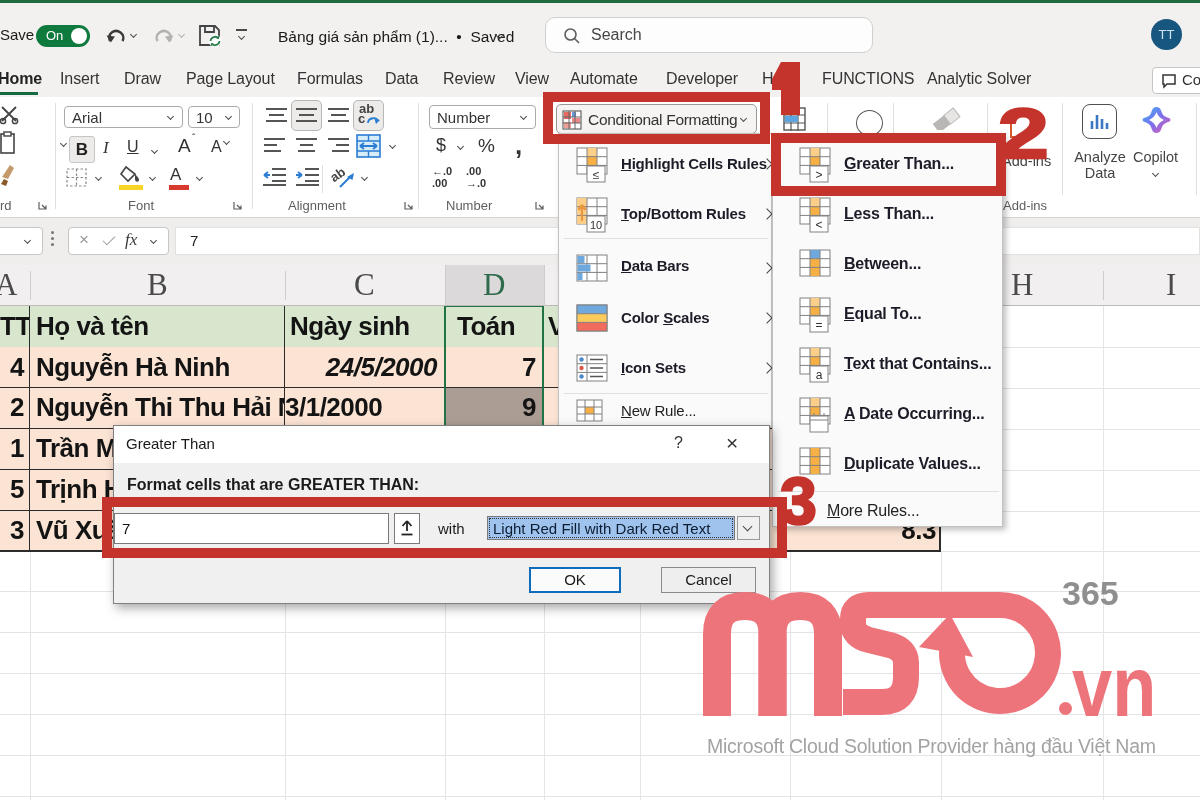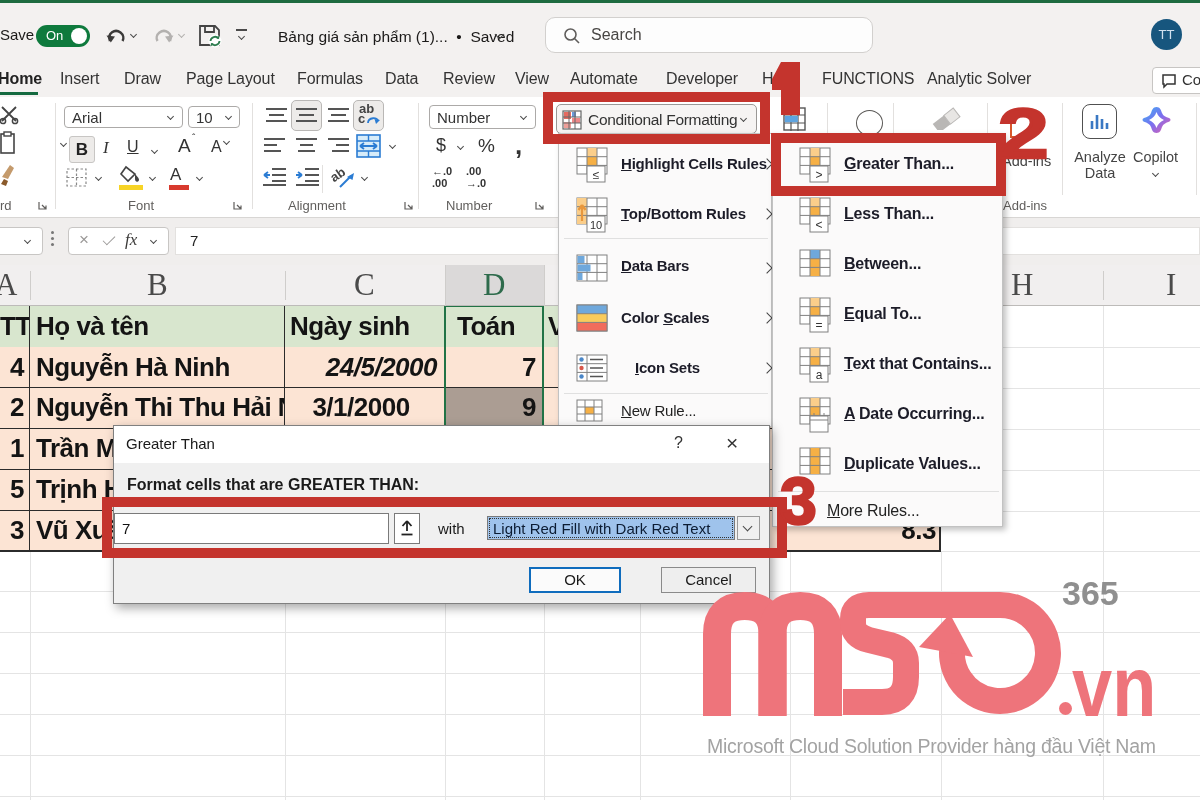--- a/index.html
+++ b/index.html
@@ -339,21 +339,21 @@
 
   <div class="cell pnk" style="left:0;top:82px;width:30px;height:41px;text-align:right;padding-right:5px;line-height:40px;">4</div>
   <div class="cell pnk" style="left:30px;top:82px;width:255px;height:41px;padding-left:6px;line-height:40px;">Nguyễn Hà Ninh</div>
   <div class="cell pnk" style="left:285px;top:82px;width:160px;height:41px;text-align:right;padding-right:7px;line-height:40px;font-style:italic;">24/5/2000</div>
   <div class="cell pnk" style="left:445px;top:82px;width:99px;height:41px;text-align:right;padding-right:7px;line-height:40px;">7</div>
   <div class="cell pnk" style="left:544px;top:82px;width:96px;height:41px;"></div>
   <div class="cell pnk" style="left:640px;top:82px;width:301px;height:41px;"></div>
 
   <div class="cell pnk" style="left:0;top:123px;width:30px;height:41px;text-align:right;padding-right:5px;line-height:39px;">2</div>
   <div class="cell pnk" style="left:30px;top:123px;width:255px;height:41px;padding-left:6px;line-height:39px;">Nguyễn Thi Thu Hải Ninh</div>
-  <div class="cell pnk" style="left:285px;top:123px;width:160px;height:41px;text-align:center;padding-right:7px;line-height:39px;">3/1/2000</div>
+  <div class="cell pnk" style="left:285px;top:123px;width:160px;height:41px;text-align:left;padding-right:7px;line-height:39px;">3/1/2000</div>
   <div class="cell" style="left:445px;top:123px;width:99px;height:41px;text-align:right;padding-right:7px;line-height:39px;background:#ab9d93;">9</div>
   <div class="cell pnk" style="left:544px;top:123px;width:96px;height:41px;"></div>
   <div class="cell pnk" style="left:640px;top:123px;width:301px;height:41px;"></div>
 
   <div class="cell pnk" style="left:0;top:164px;width:30px;height:41px;text-align:right;padding-right:5px;line-height:39px;">1</div>
   <div class="cell pnk" style="left:30px;top:164px;width:255px;height:41px;padding-left:6px;line-height:39px;">Trần Minh Quân</div>
   <div class="cell pnk" style="left:285px;top:164px;width:160px;height:41px;"></div>
   <div class="cell pnk" style="left:445px;top:164px;width:99px;height:41px;"></div>
   <div class="cell pnk" style="left:544px;top:164px;width:96px;height:41px;"></div>
   <div class="cell pnk" style="left:640px;top:164px;width:301px;height:41px;"></div>
@@ -431,21 +431,21 @@
   <div class="mitem" style="left:62px;top:175px;">Color <u>S</u>cales</div>
   <div class="marr" style="left:204px;top:180px;"></div>
   <svg class="ab" style="left:17px;top:220px;" width="36" height="30" viewBox="0 0 36 30">
     <rect x="1" y="1" width="30" height="26" fill="#fff" stroke="#808080"></rect>
     <path d="M1 9.7 H31 M1 18.4 H31 M11 1 V27" stroke="#808080" fill="none"></path>
     <circle cx="5.5" cy="5.5" r="2.2" fill="#4a86c8"></circle>
       <circle cx="5.5" cy="14" r="2.2" fill="#d8574a"></circle>
       <circle cx="5.5" cy="22.5" r="2.2" fill="#4a86c8"></circle>
     <path d="M14 5.5 H27 M14 14 H27 M14 22.5 H27" stroke="#555" stroke-width="1.6"></path>
   </svg>
-  <div class="mitem" style="left:76px;top:225px;"><u>I</u>con Sets</div>
+  <div class="mitem" style="left:62px;top:225px;"><u>I</u>con Sets</div>
   <div class="marr" style="left:204px;top:230px;"></div>
   <div class="msep" style="left:5px;top:259px;width:204px;"></div>
   <svg class="ab" style="left:17px;top:265px;" width="28" height="24" viewBox="0 0 28 24">
     <rect x="1" y="1" width="25" height="21" fill="#fff" stroke="#808080"></rect>
     <rect x="9" y="8" width="9" height="7" fill="#f6b045"></rect>
     <path d="M1 8 H26 M1 15 H26 M9 1 V22 M18 1 V22" stroke="#808080" fill="none"></path>
   </svg>
   <div class="mitem" style="left:62px;top:268px;font-weight:normal;color:#222;"><u>N</u>ew Rule...</div>
 </div>
 <div class="panel" id="menu2" style="left:772px;top:133px;width:231px;height:394px;">

